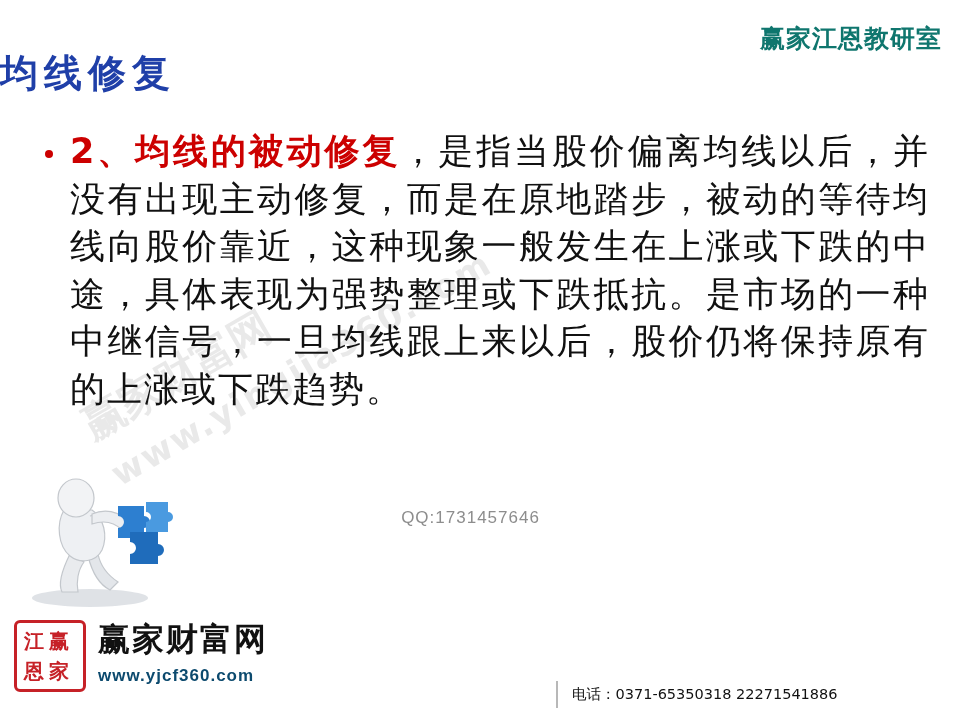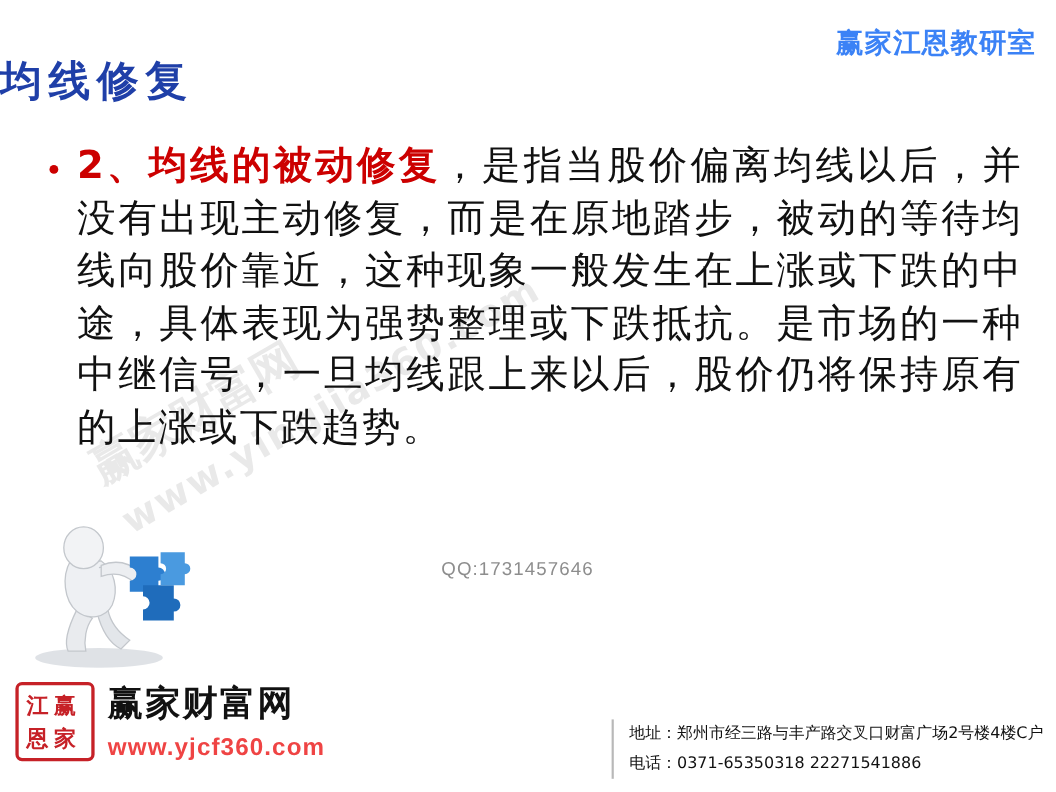--- a/index.html
+++ b/index.html
@@ -21,21 +21,21 @@
     overflow: hidden;
   }
 
   
   .brand-top {
     position: absolute;
     top: 22px;
     right: 18px;
     font-size: 25px;
     font-weight: bold;
-    color: #3b82f6;
+    color: #0f766e;
     letter-spacing: 1px;
     font-family: "DejaVu Sans", sans-serif;
     white-space: nowrap;
   }
 
   
   .slide-title {
     position: absolute;
     top: 48px;
     left: 0;
@@ -160,23 +160,23 @@
     font-weight: bold;
     color: #111;
     font-family: "DejaVu Sans", sans-serif;
     letter-spacing: 2px;
     white-space: nowrap;
   }
   .logo-url {
     position: absolute;
     left: 84px;
     top: 48px;
-    font-size: 22px;
-    font-weight: bold;
-    color: #ef4444;
+    font-size: 17px;
+    font-weight: bold;
+    color: #0c4a6e;
     font-family: "Liberation Sans", sans-serif;
     letter-spacing: 1px;
     white-space: nowrap;
   }
 
   
   .contact {
     position: absolute;
     right: 14px;
     bottom: 12px;
@@ -239,17 +239,16 @@
       <span class="bi b1">江</span>
       <span class="bi b2">赢</span>
       <span class="bi b3">恩</span>
       <span class="bi b4">家</span>
     </div>
     <div class="logo-name">赢家财富网</div>
     <div class="logo-url">www.yjcf360.com</div>
   </div>
 
   <div class="contact">
-    <div>地址：郑州市经三路与丰产路交叉口财富广场2号楼4楼C户</div>
     <div>电话：0371-65350318 22271541886</div>
   </div>
 
 </div>
 
 </body></html>

